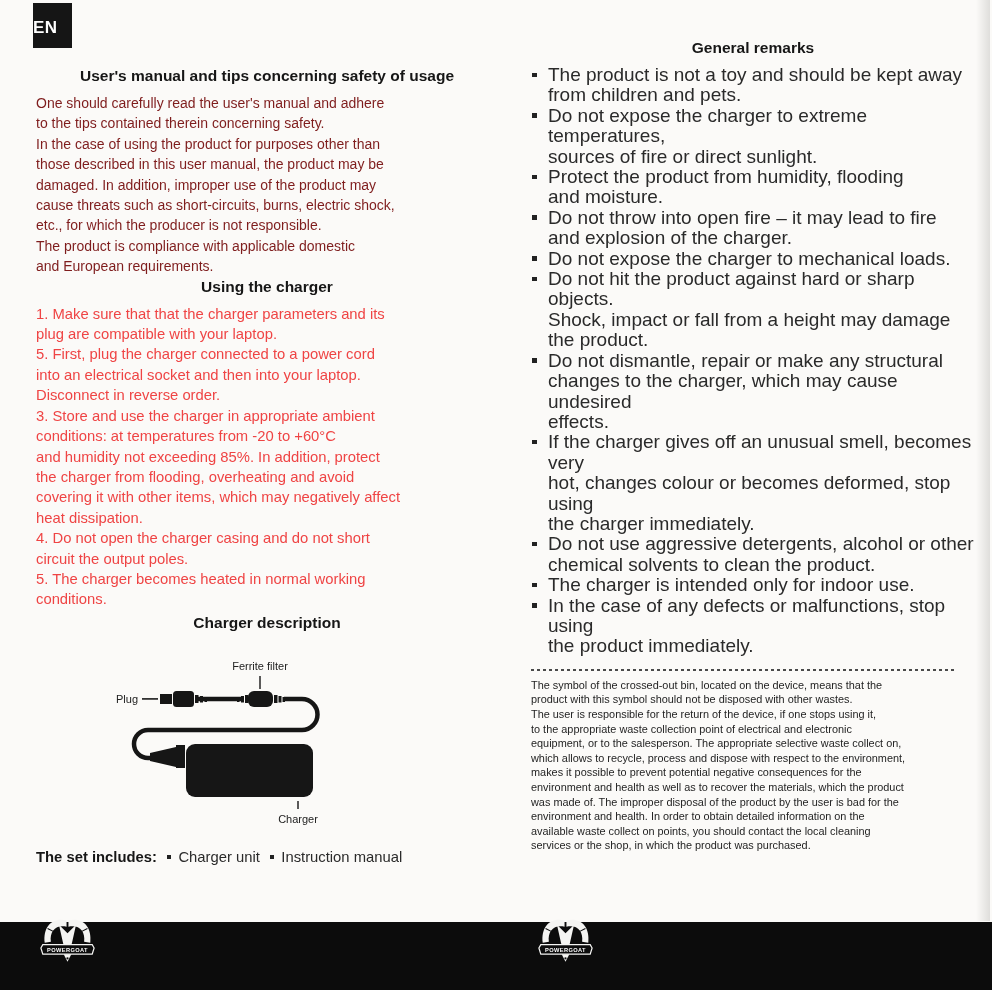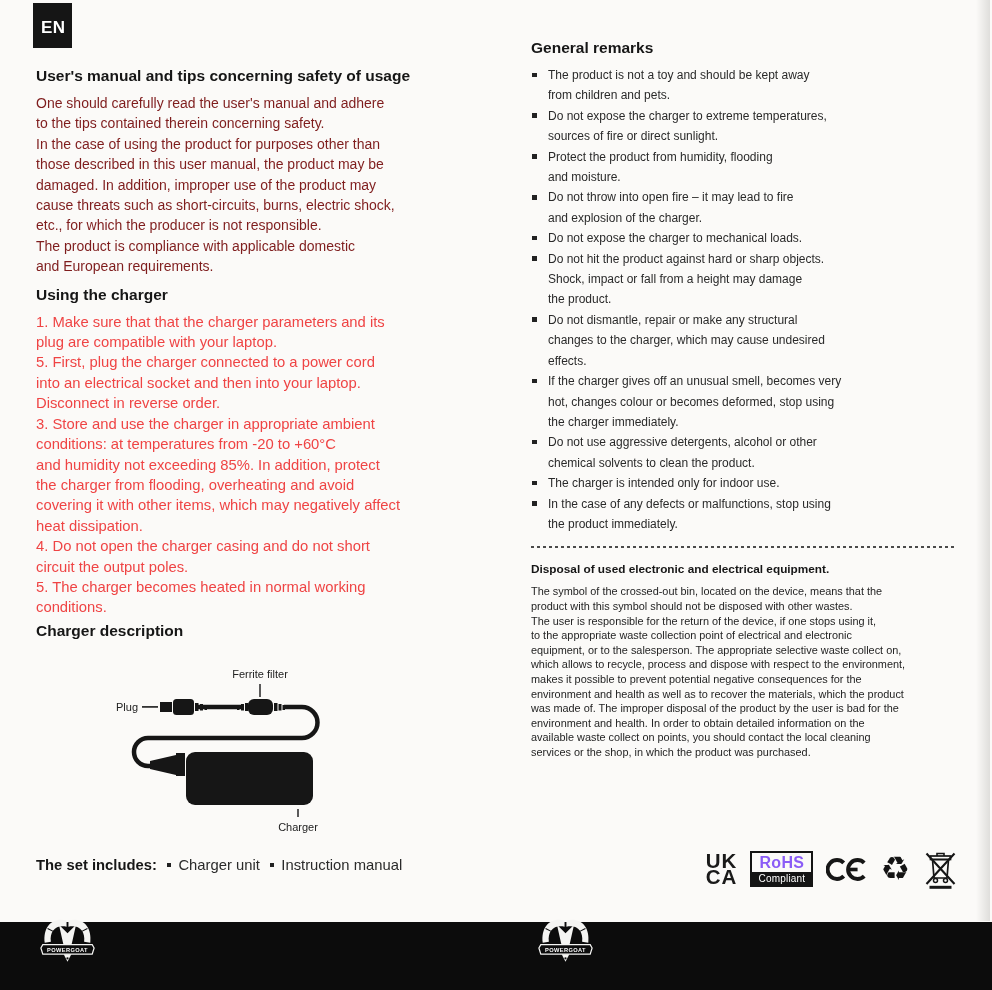--- a/index.html
+++ b/index.html
@@ -17,52 +17,52 @@
   }
   .edge-shade {
     position:absolute; top:0; right:2px; width:14px; height:921px;
     background:linear-gradient(to right, rgba(0,0,0,0), rgba(110,110,104,0.20));
   }
   
   .lang-badge {
     position:absolute; left:33px; top:3px; width:39px; height:45px;
     background:#151515; color:#ffffff;
     display:flex; align-items:center;
-    padding-left:8px; padding-top:5px;
+    padding-left:0; padding-top:5px;
     font-weight:bold; font-size:17px; letter-spacing:.4px;
   }
   
   .col-left  { position:absolute; left:36px;  top:0; width:462px; }
   .col-right { position:absolute; left:531px; top:0; width:444px; }
 
   .h-section {
-    font-size:15.5px; font-weight:bold; color:#161616; line-height:20px;
+    font-size:15.5px; font-weight:bold; color:#161616; line-height:20px;text-align:center;
   }
   .body-text {
     font-size:14px; line-height:20.4px; white-space:pre-line; color:#7f1d1d;
   }
   .col-left .h-manual { margin-top:66px; }
   .col-left .manual-body { margin-top:7px; }
-  .col-left .h-using { margin-top:8px; }
+  .col-left .h-using { }
   .col-left .using-list { margin-top:7px; }
   .num-item { font-size:14.8px; line-height:20.4px; white-space:pre-line; color:#ef4444; }
   .col-left .h-descr { margin-top:3px; }
   .diagram { margin-top:22px; display:block; }
   .set-line { margin-top:17px; font-size:14.8px; line-height:20px; color:#2a2a2a; }
   .set-line .set-label { font-weight:bold; color:#161616; }
   .inc-sq {
     display:inline-block; width:4.5px; height:4.5px; background:#222;
     margin:0 7px 2px 10px; vertical-align:middle;
   }
   
   .col-right .h-general { margin-top:38px; }
   .remark-list { list-style:none; margin-top:7px; width:444px; }
   .remark-list li {
     position:relative; padding-left:17px;
-    font-size:12px; line-height:20.4px; white-space:pre-line; color:#2a2a2a;
+    font-size:19px; line-height:20.4px; white-space:pre-line; color:#2a2a2a;
   }
   .remark-list li::before {
     content:""; position:absolute; left:1px; top:7.6px;
     width:4.5px; height:4.5px; background:#222;
   }
   .dashed-rule {
     margin-top:12px; width:426px; height:2px;
     background:repeating-linear-gradient(90deg,#4a4a4a 0 3px, transparent 3px 6px);
   }
   .h-disposal { margin-top:14px; font-size:11.8px; font-weight:bold; color:#161616; line-height:15px; }
@@ -198,21 +198,20 @@
 the charger immediately.</li>
       <li>Do not use aggressive detergents, alcohol or other
 chemical solvents to clean the product.</li>
       <li>The charger is intended only for indoor use.</li>
       <li>In the case of any defects or malfunctions, stop using
 the product immediately.</li>
     </ul>
 
     <div class="dashed-rule"></div>
 
-    <div class="h-disposal">Disposal of used electronic and electrical equipment.</div>
     <div class="disposal-body">The symbol of the crossed-out bin, located on the device, means that the
 product with this symbol should not be disposed with other wastes.
 The user is responsible for the return of the device, if one stops using it,
 to the appropriate waste collection point of electrical and electronic
 equipment, or to the salesperson. The appropriate selective waste collect on,
 which allows to recycle, process and dispose with respect to the environment,
 makes it possible to prevent potential negative consequences for the
 environment and health as well as to recover the materials, which the product
 was made of. The improper disposal of the product by the user is bad for the
 environment and health. In order to obtain detailed information on the

